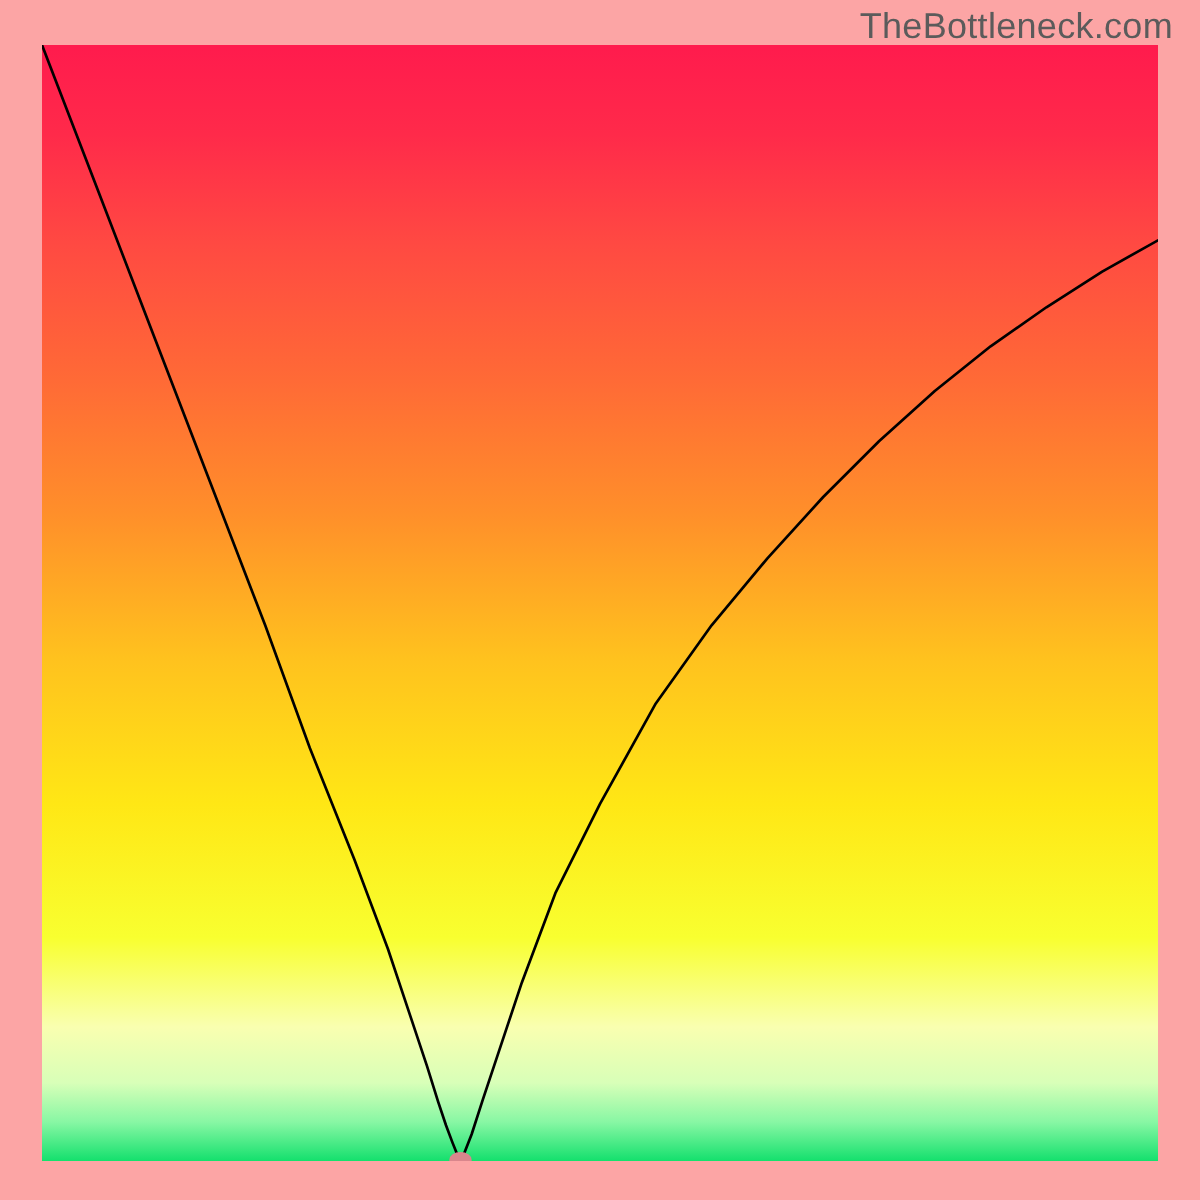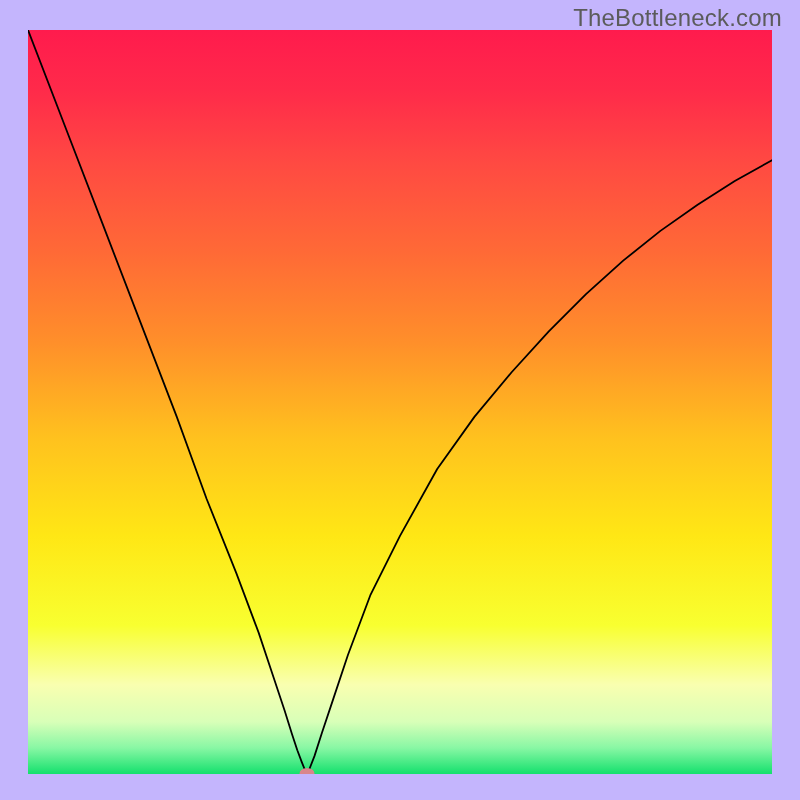--- a/index.html
+++ b/index.html
@@ -8,21 +8,21 @@
     width: 800px;
     height: 800px;
     background: #000;
     font-family: Arial, Helvetica, sans-serif;
     overflow: hidden;
   }
   .frame {
     position: relative;
     width: 800px;
     height: 800px;
-    background: #c4b5fd;
+    background: #fca5a5;
   }
   .watermark {
     position: absolute;
     top: 4px;
     right: 18px;
     color: #5b5b5b;
     font-size: 24px;
     font-weight: 500;
     letter-spacing: 0.2px;
     user-select: none;

